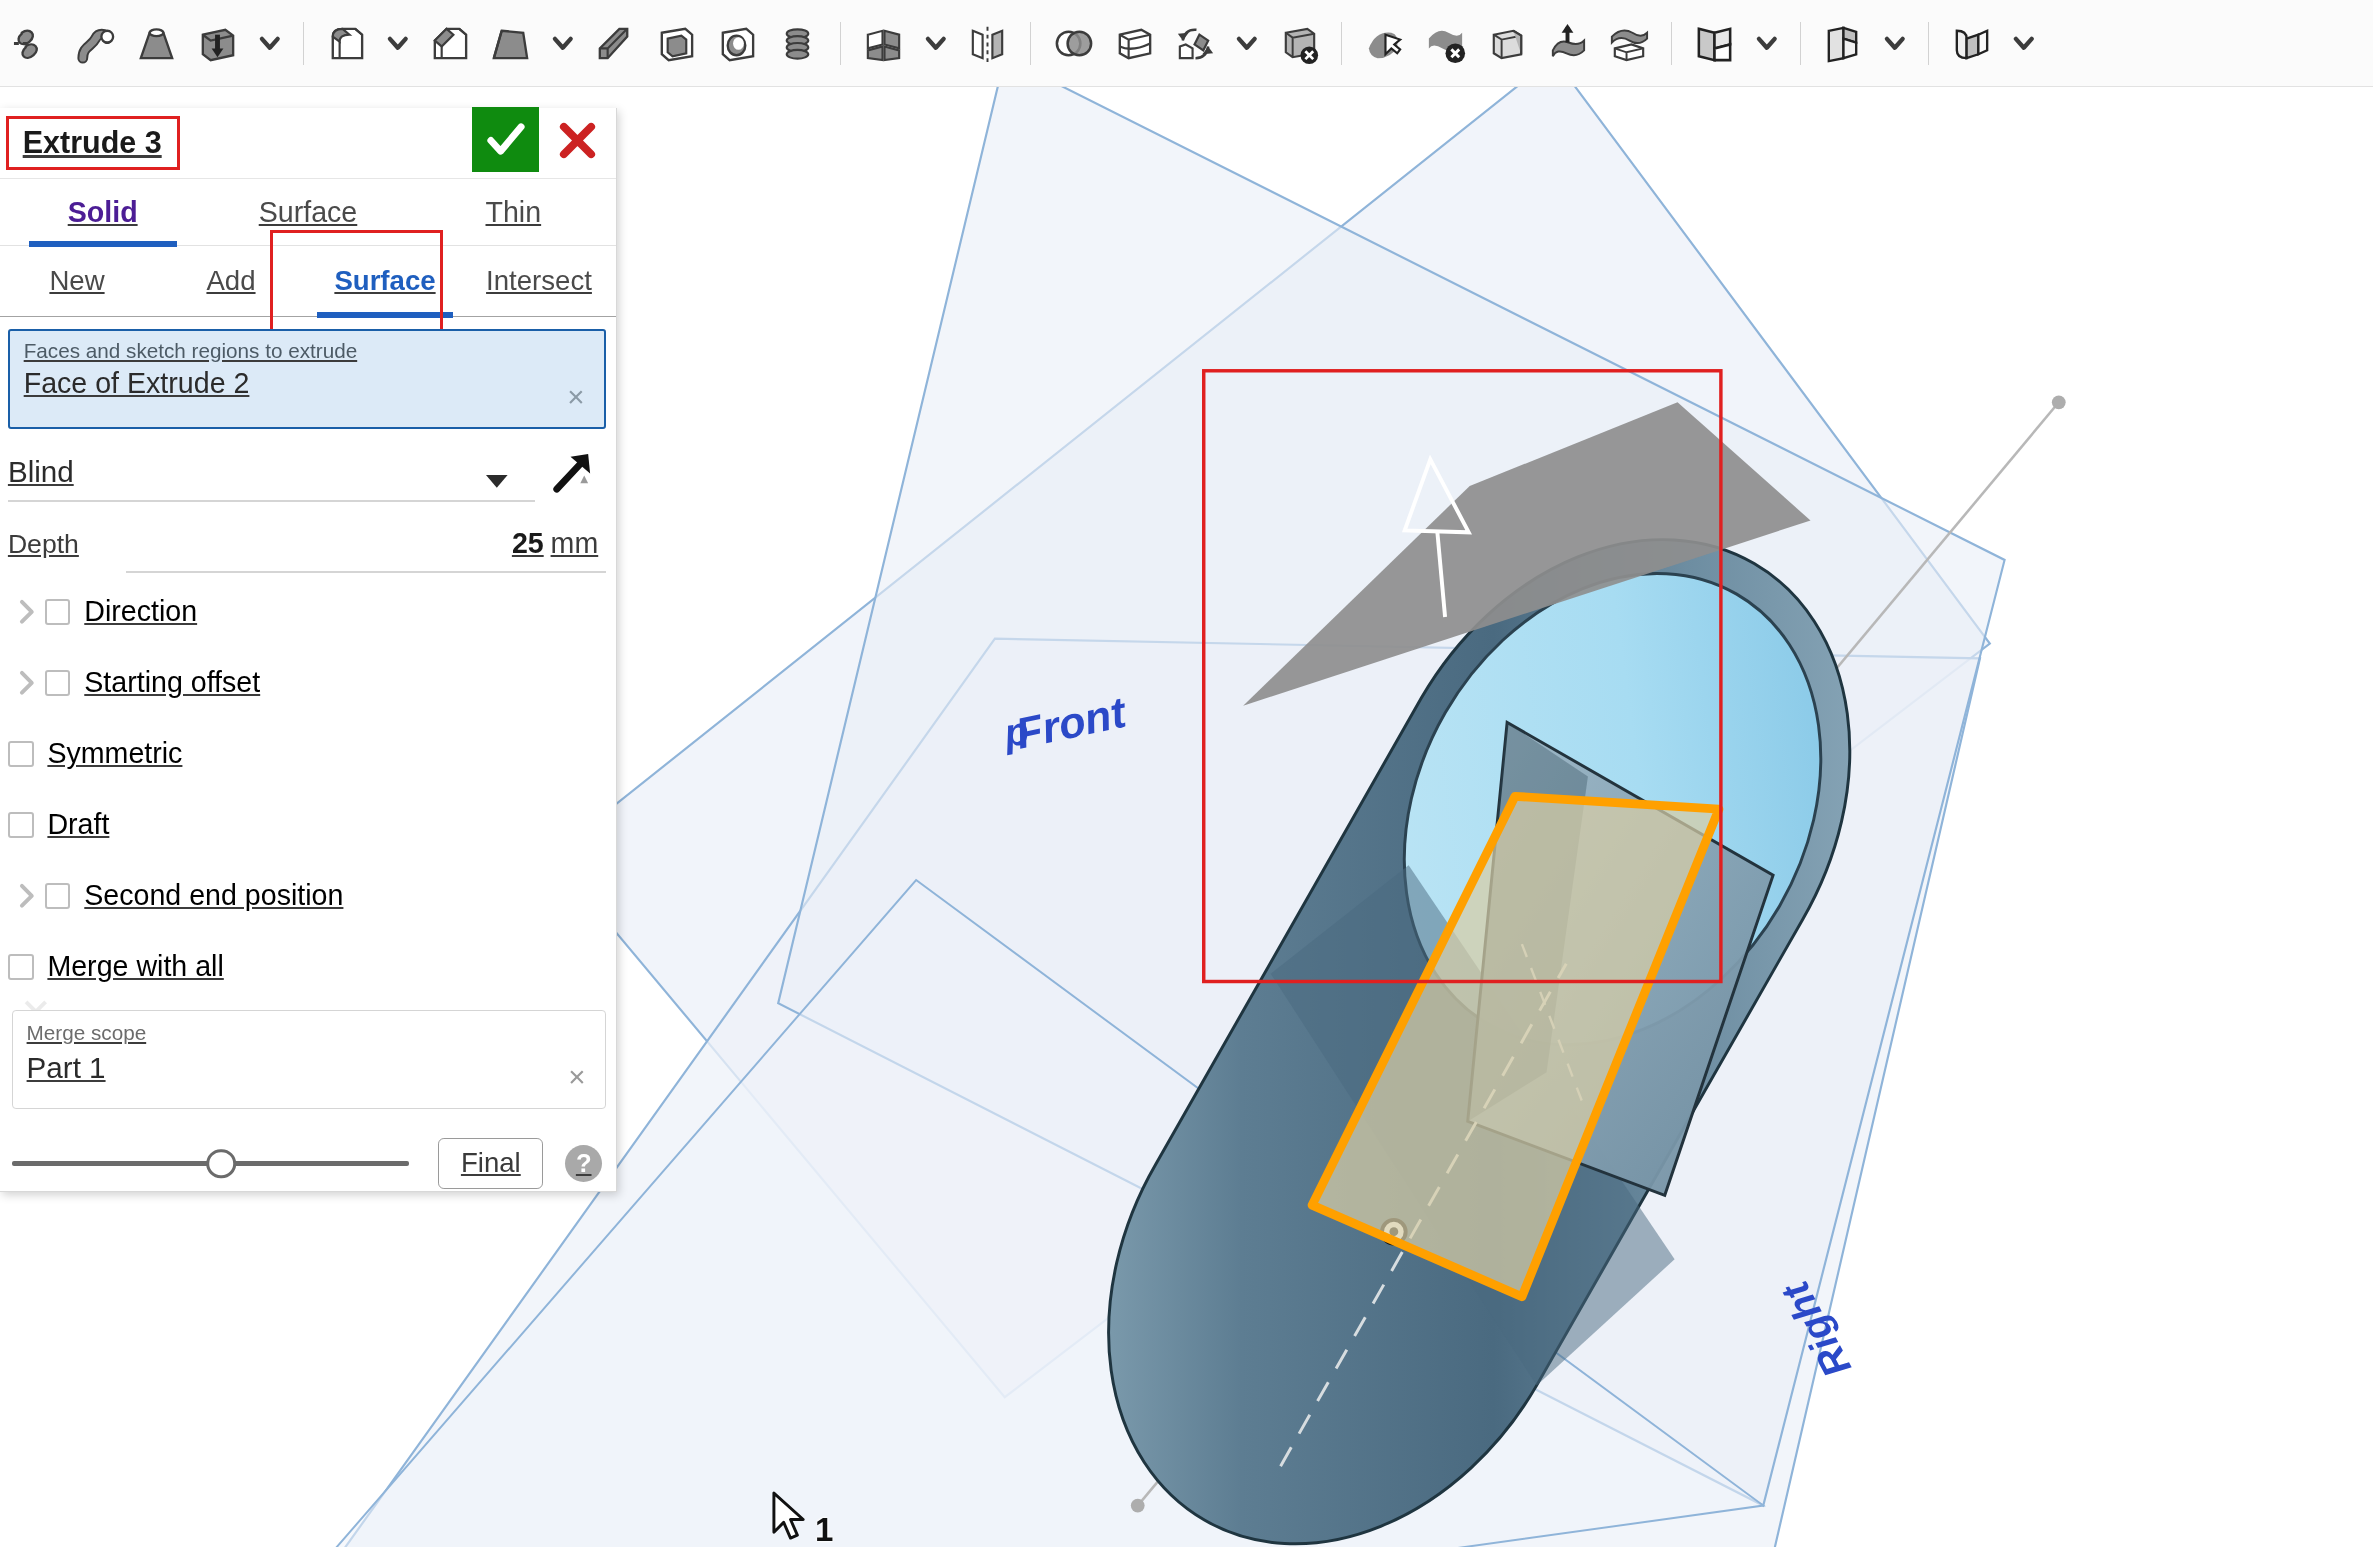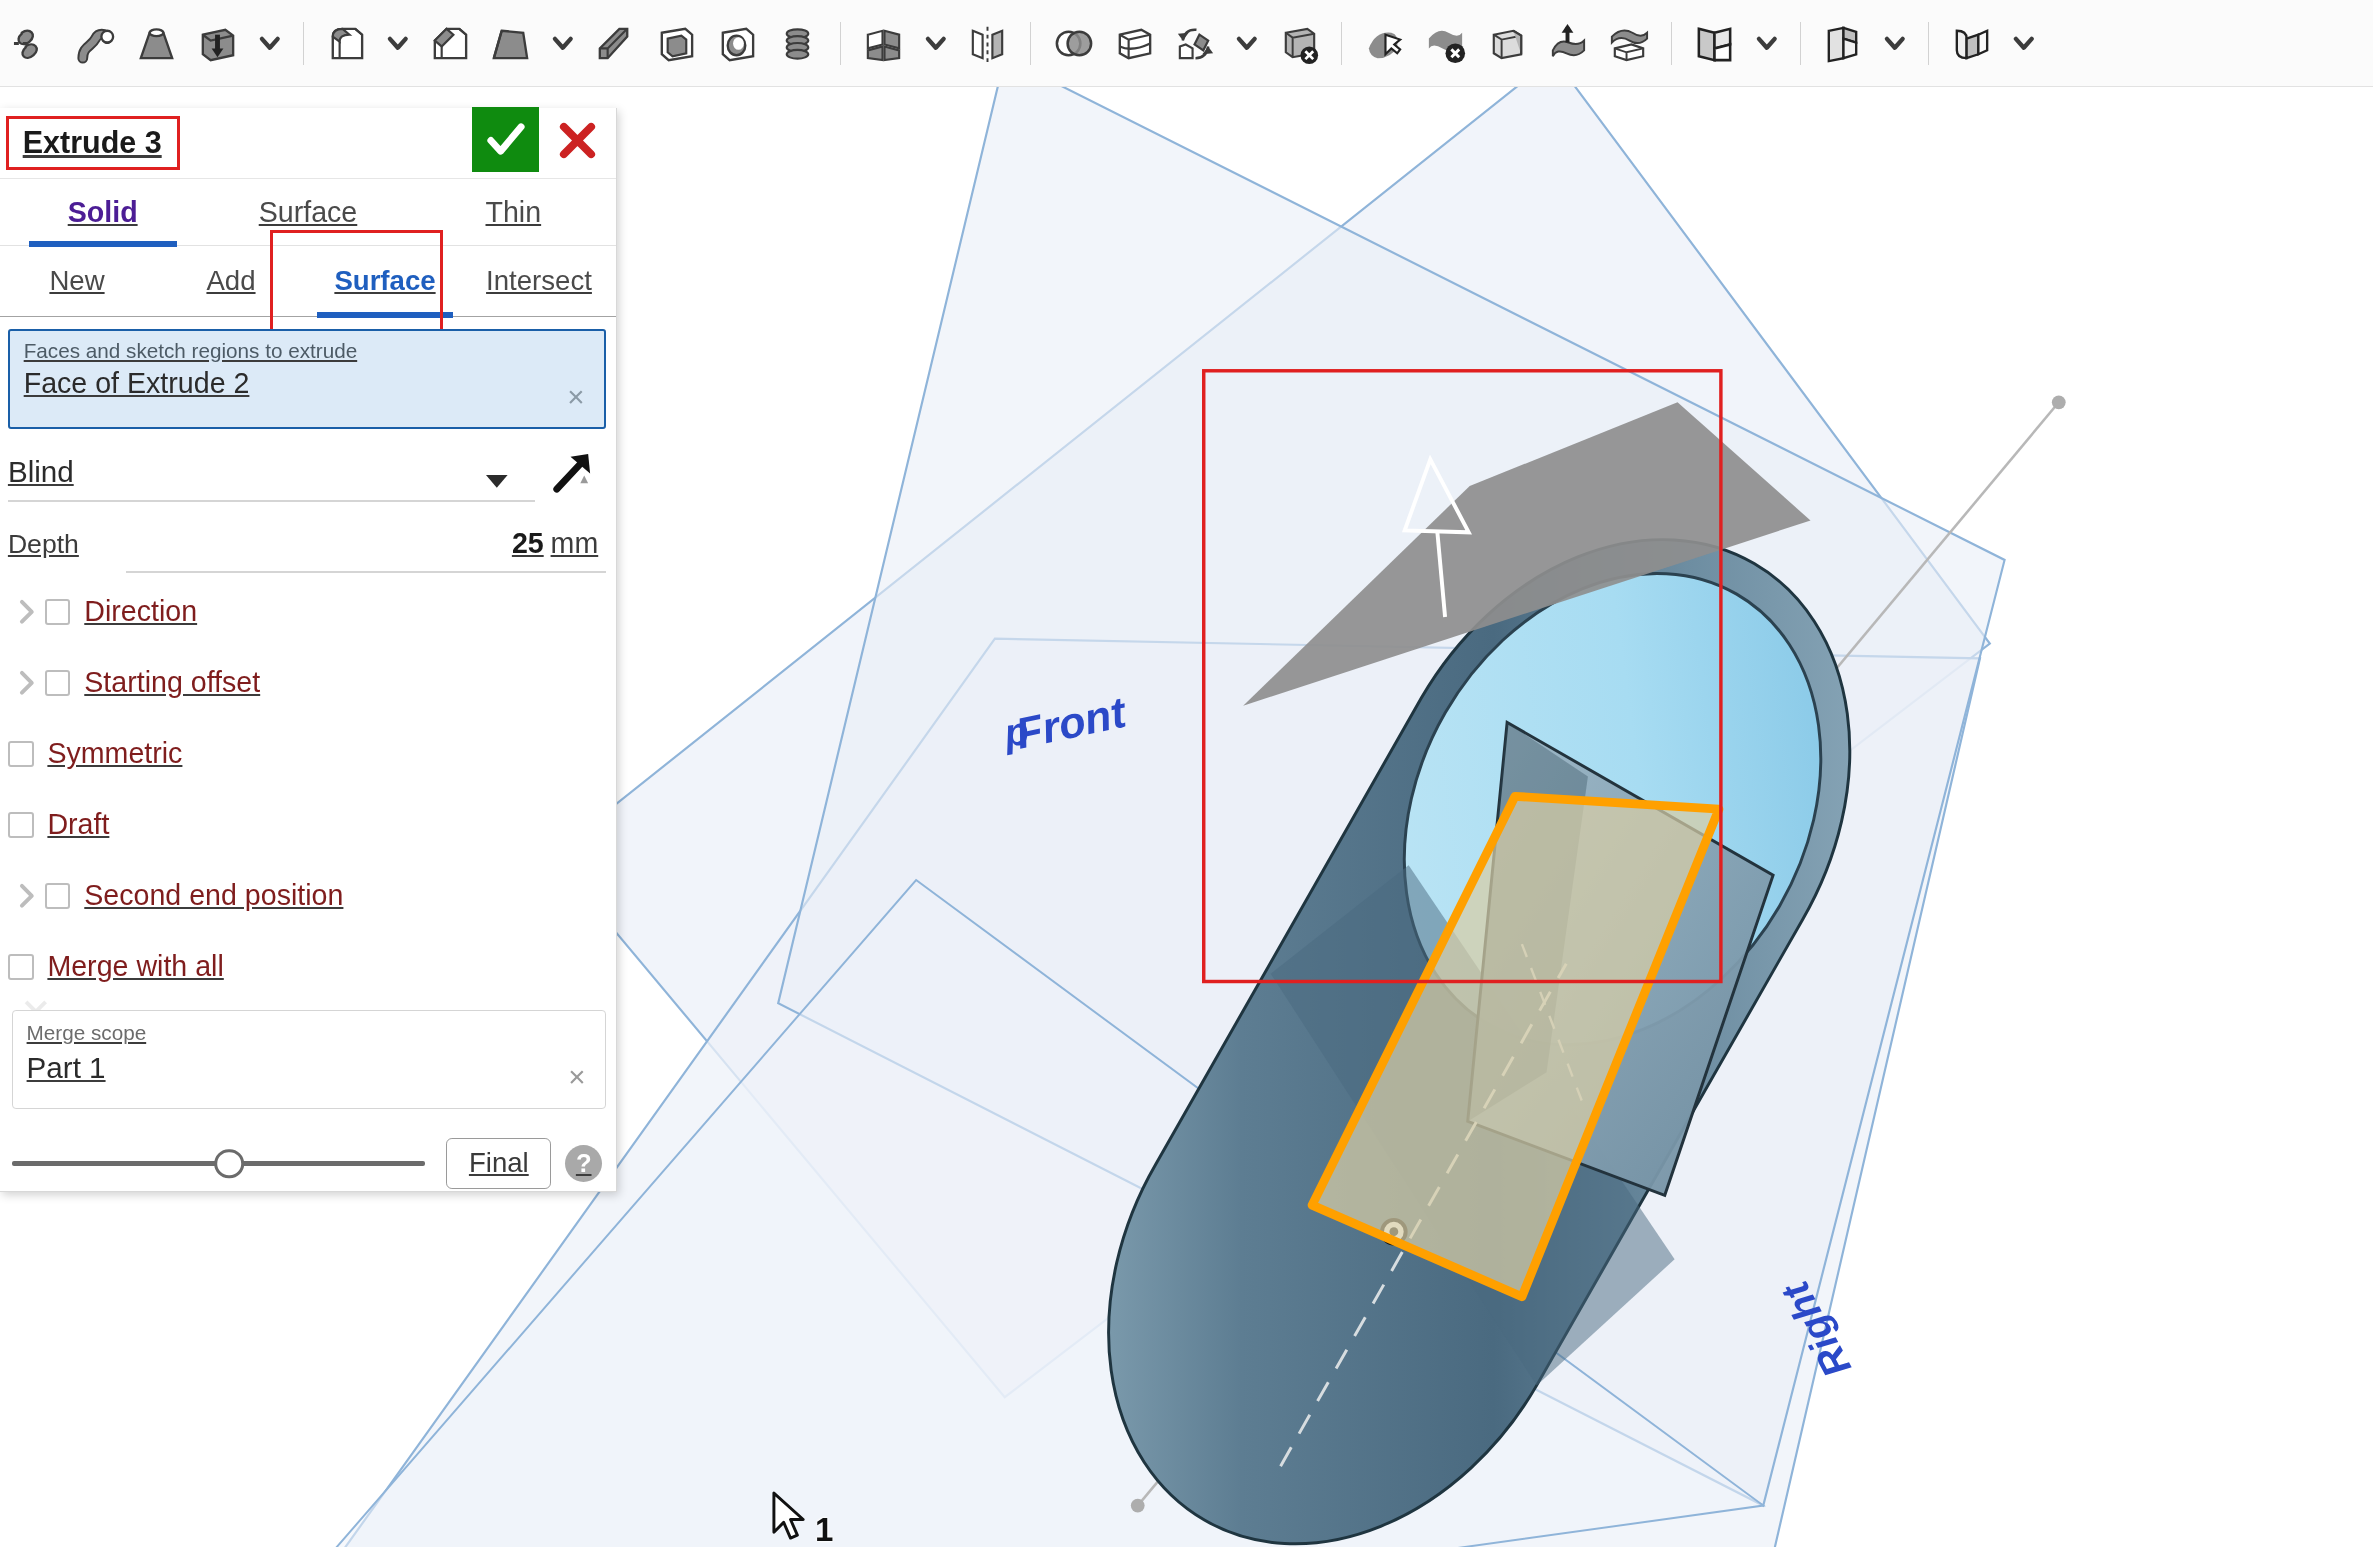--- a/index.html
+++ b/index.html
@@ -180,21 +180,21 @@
   }
   .cb-chevron {
     width: 37px; display: flex; align-items: center; justify-content: center;
     flex: 0 0 auto;
   }
   .cbox {
     width: 25.6px; height: 25.6px; border: 2px solid #bdbdbd;
     border-radius: 3px; background: #fff; flex: 0 0 auto;
     margin-right: 13.8px;
   }
-  .cb-label { font-size: 28.6px; color: #7f1d1d; white-space: nowrap; }
+  .cb-label { font-size: 28.6px; color: #000000; white-space: nowrap; }
   .cbrow.indent { padding-left: 7.9px; }
   .cbrow.noindent { padding-left: 8px; }
 
   
   .tree-deco {
     position: absolute; left: 21.7px; top: 890px;
     width: 59px; height: 43px; opacity: 0.35;
   }
 
   
@@ -209,20 +209,21 @@
   .ms-clear {
     position: absolute; right: 19.7px; top: 51px;
     font-size: 29.6px; color: #9a9a9a; line-height: 1;
   }
 
   
   .dlg-footer {
     margin-top: 17.7px; height: 73px;
     display: flex; align-items: center;
     padding: 0 13.8px 0 11.8px;
+    gap: 8px;
   }
   .slider-wrap {
     flex: 1 1 auto; position: relative; height: 39px;
     display: flex; align-items: center; padding-right: 21.7px;
   }
   .slider-track {
     height: 4.9px; background: #6b6b6b; width: 100%; border-radius: 2px;
   }
   .slider-thumb {
     position: absolute; left: 50%; top: 50%;

